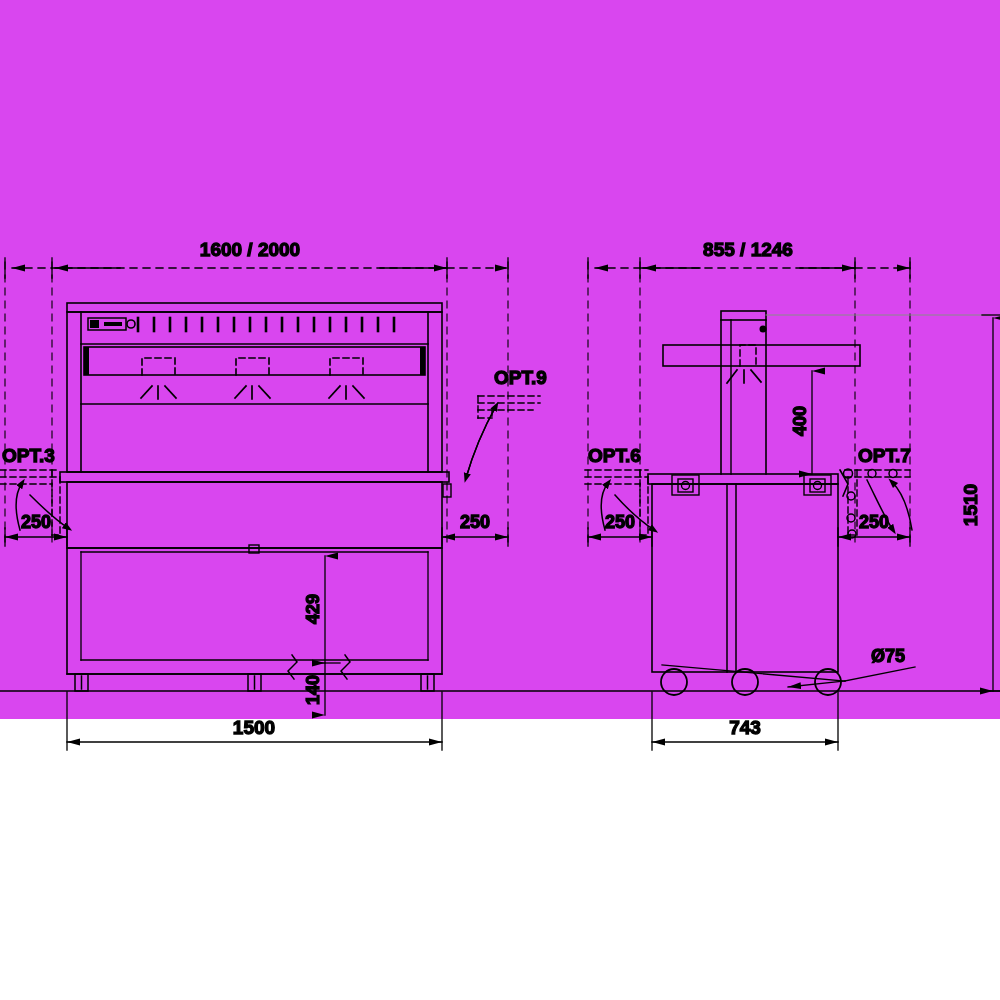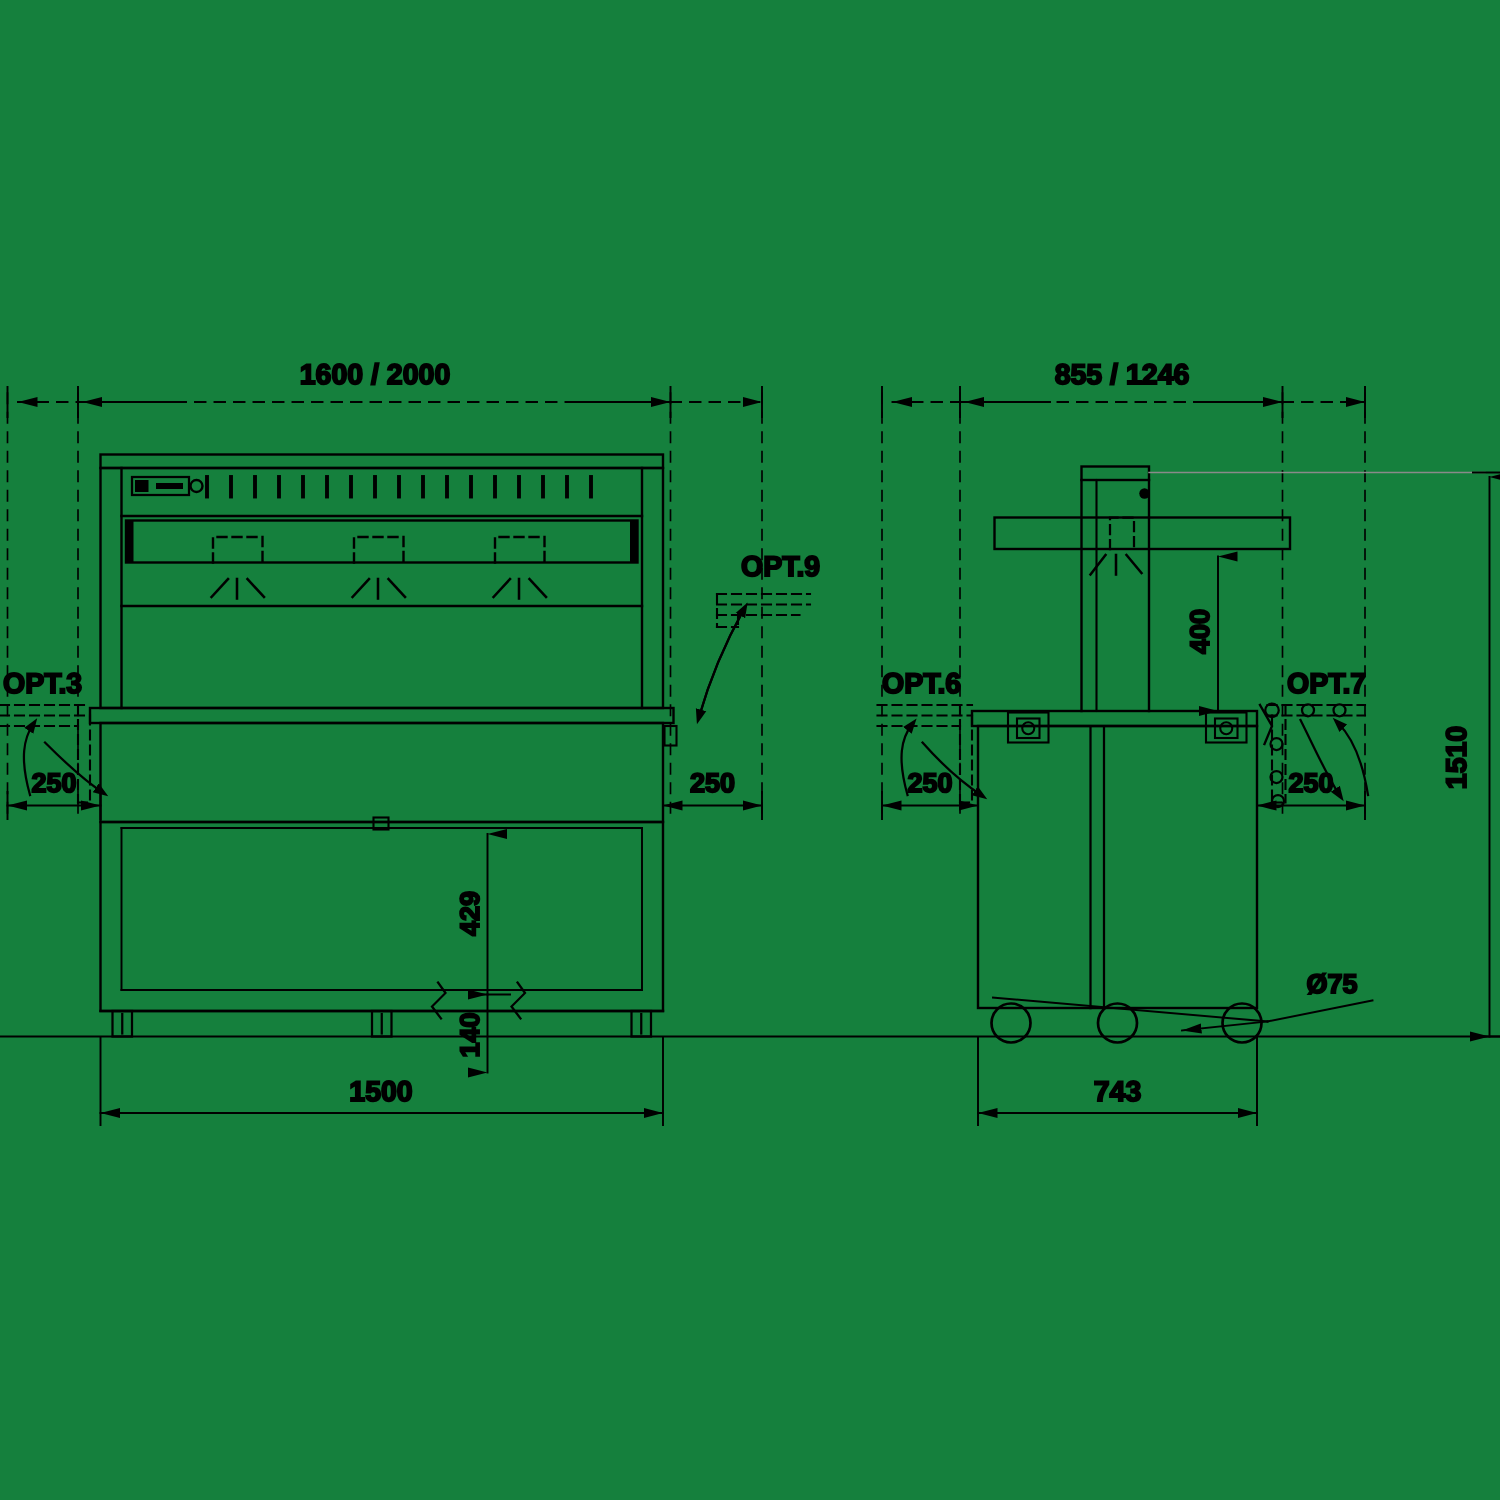--- a/index.html
+++ b/index.html
@@ -10,22 +10,22 @@
   }
   body {
     width: 1000px;
     height: 1000px;
     font-family: "Liberation Sans", sans-serif;
     overflow: hidden;
   }
   #drawing-root {
     position: relative;
     width: 1000px;
-    height: 1000px;
-    background: #15803d;
+    height: 719px;
+    background: #d946ef;
   }
   svg#tech-svg {
     display: block;
     width: 1000px;
     height: 1000px;
   }
   .dimtext {
     font-family: "Liberation Sans", sans-serif;
     font-weight: bold;
     font-size: 19px;

